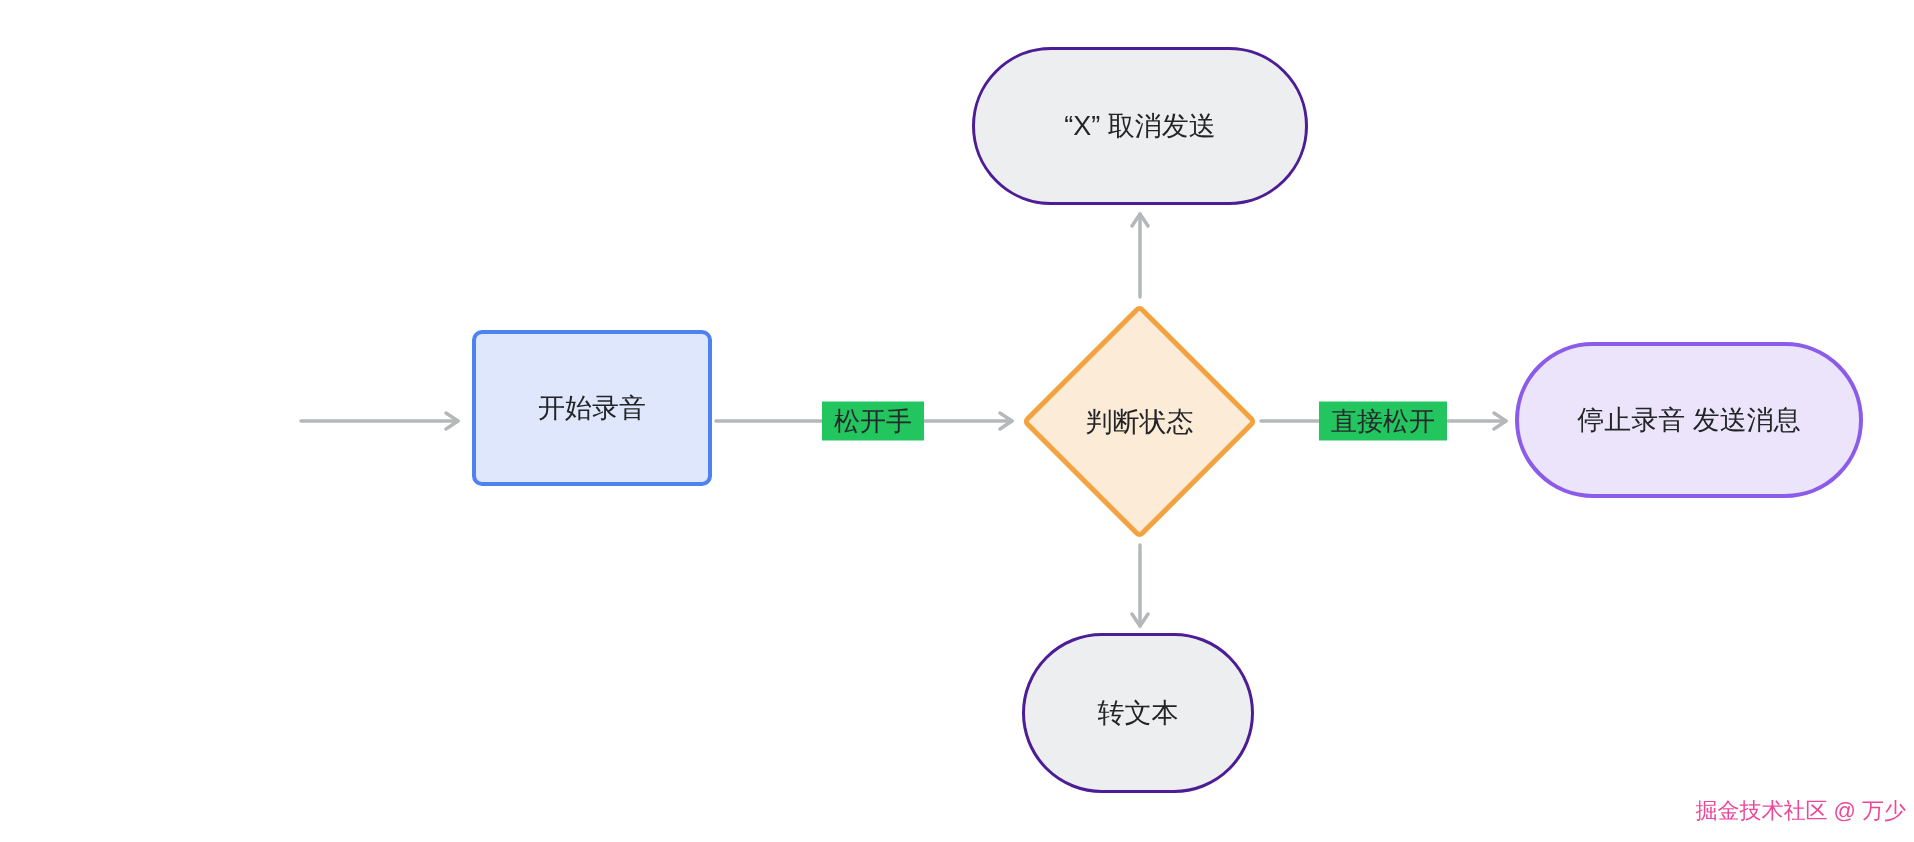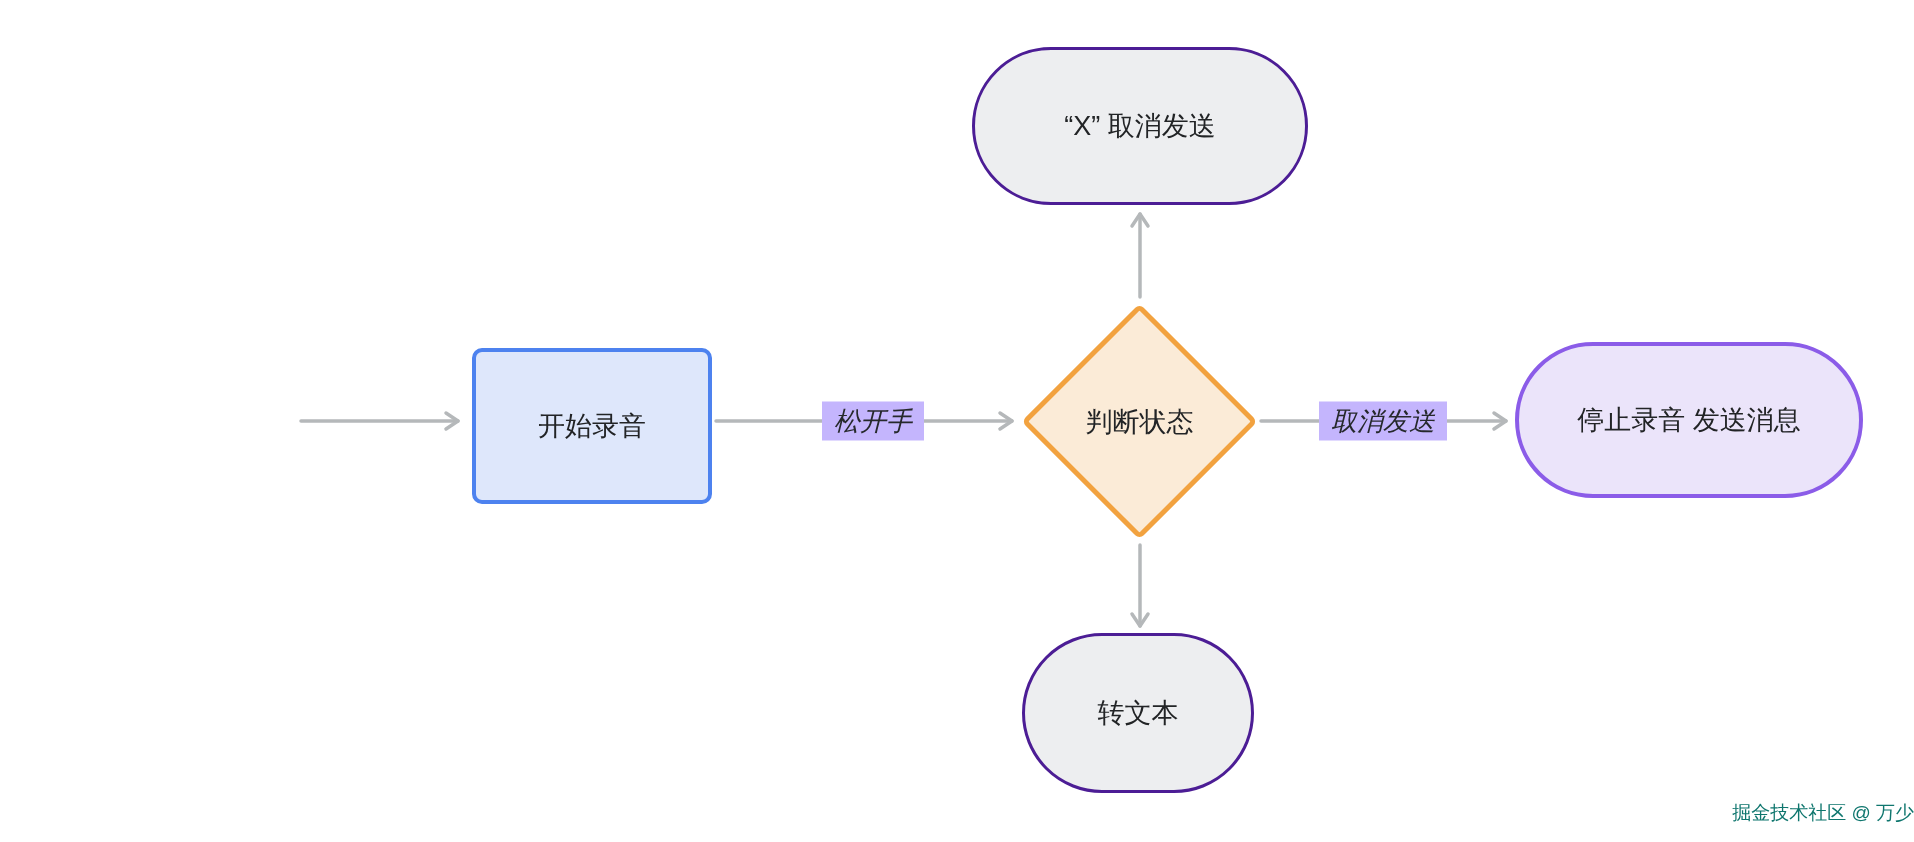--- a/index.html
+++ b/index.html
@@ -34,21 +34,21 @@
   .stadium-purple {
     background: #ebe4fa;
     border: 4px solid #8b5ce8;
   }
   .stadium-gray {
     background: #edeef0;
     border: 3px solid #4c1d95;
   }
   .node-start    { left: 50px;  top: 338px; width: 243px; height: 162px; border-radius: 81px; }
   .node-record   {
-    left: 472px; top: 348px; width: 240px; height: 156px;
+    left: 472px; top: 330px; width: 240px; height: 156px;
     background: #dee7fb;
     border: 4px solid #4d82ef;
     border-radius: 10px;
   }
   .node-cancel   { left: 972px;  top: 47px;  width: 336px; height: 158px; border-radius: 79px; }
   .node-totext   { left: 1022px; top: 633px; width: 232px; height: 160px; border-radius: 80px; }
   .node-stop     { left: 1515px; top: 342px; width: 348px; height: 156px; border-radius: 78px; }
   .node-decision {
     left: 1056px; top: 338px; width: 167px; height: 167px;
     background: #fbebd7;
@@ -56,35 +56,34 @@
     border-radius: 6px;
     transform: rotate(45deg);
   }
   .node-decision .diamond-label {
     transform: rotate(-45deg);
     white-space: nowrap;
   }
   .edge-label {
     position: absolute;
     transform: translate(-50%, -50%);
-    background: #c4b5fd;
+    background: #22c55e;
     padding: 2px 12px;
     font-size: 26px;
     color: #26292c;
     white-space: nowrap;
-    font-style: italic;
   }
   .label-release        { left: 873px;  top: 421px; }
   .label-direct-release { left: 1383px; top: 421px; }
   .watermark {
     position: absolute;
-    right: 0;
+    right: 8px;
     bottom: 16px;
-    font-size: 19px;
-    color: #0f766e;
+    font-size: 22px;
+    color: #ec4899;
     text-shadow: 2px 2px 0 #ffffff;
     white-space: nowrap;
   }
 </style>
 </head>
 <body>
 
 <div class="canvas">
 
   <svg class="edges-layer" width="1914" height="842" viewBox="0 0 1914 842" xmlns="http://www.w3.org/2000/svg">
@@ -116,17 +115,17 @@
   <div class="node stadium-purple node-stop">
     <span>停止录音 发送消息</span>
   </div>
 
   <div class="node stadium-gray node-totext">
     <span>转文本</span>
   </div>
 
   <div class="edge-label label-release">松开手</div>
 
-  <div class="edge-label label-direct-release">取消发送</div>
+  <div class="edge-label label-direct-release">直接松开</div>
 
   <div class="watermark">掘金技术社区 @ 万少</div>
 
 </div>
 
 </body></html>

